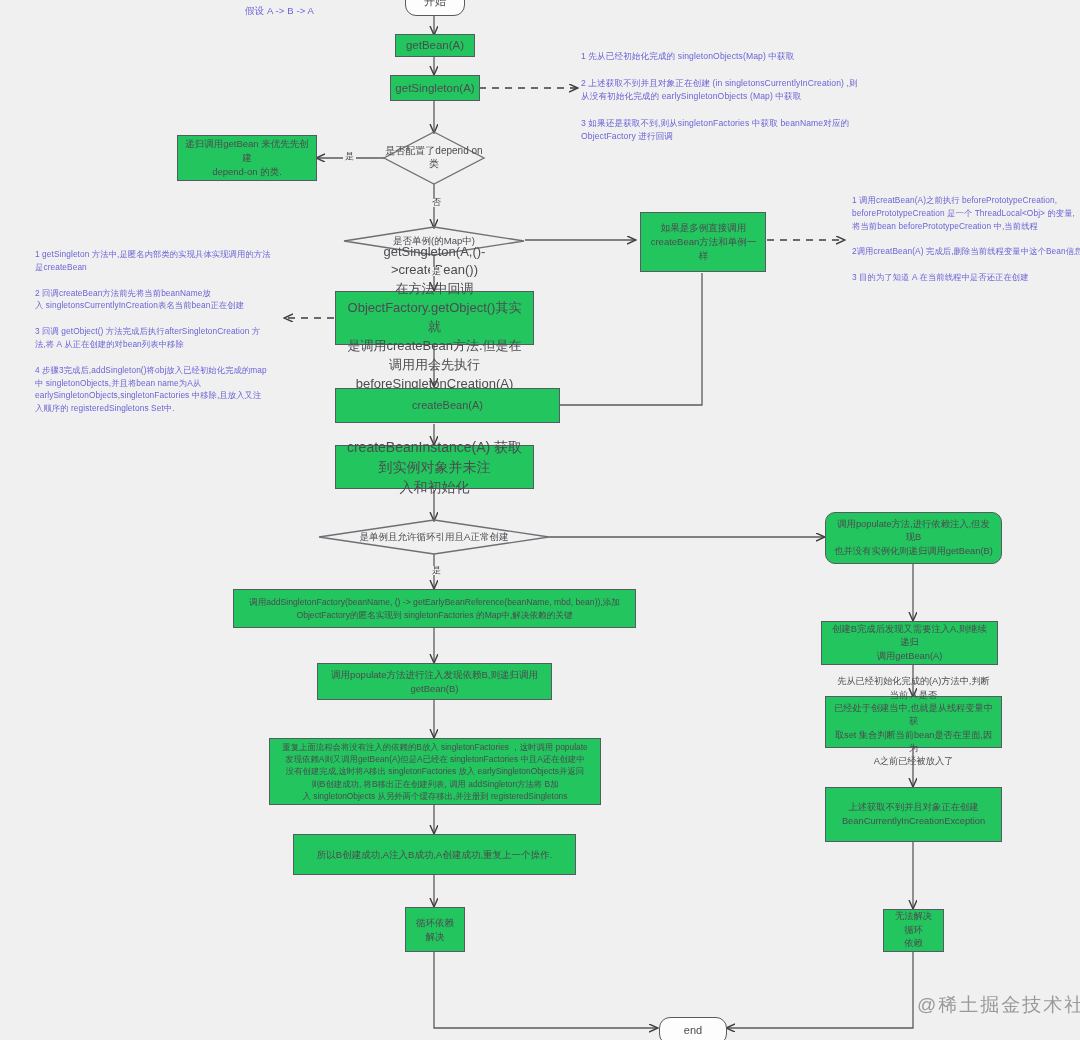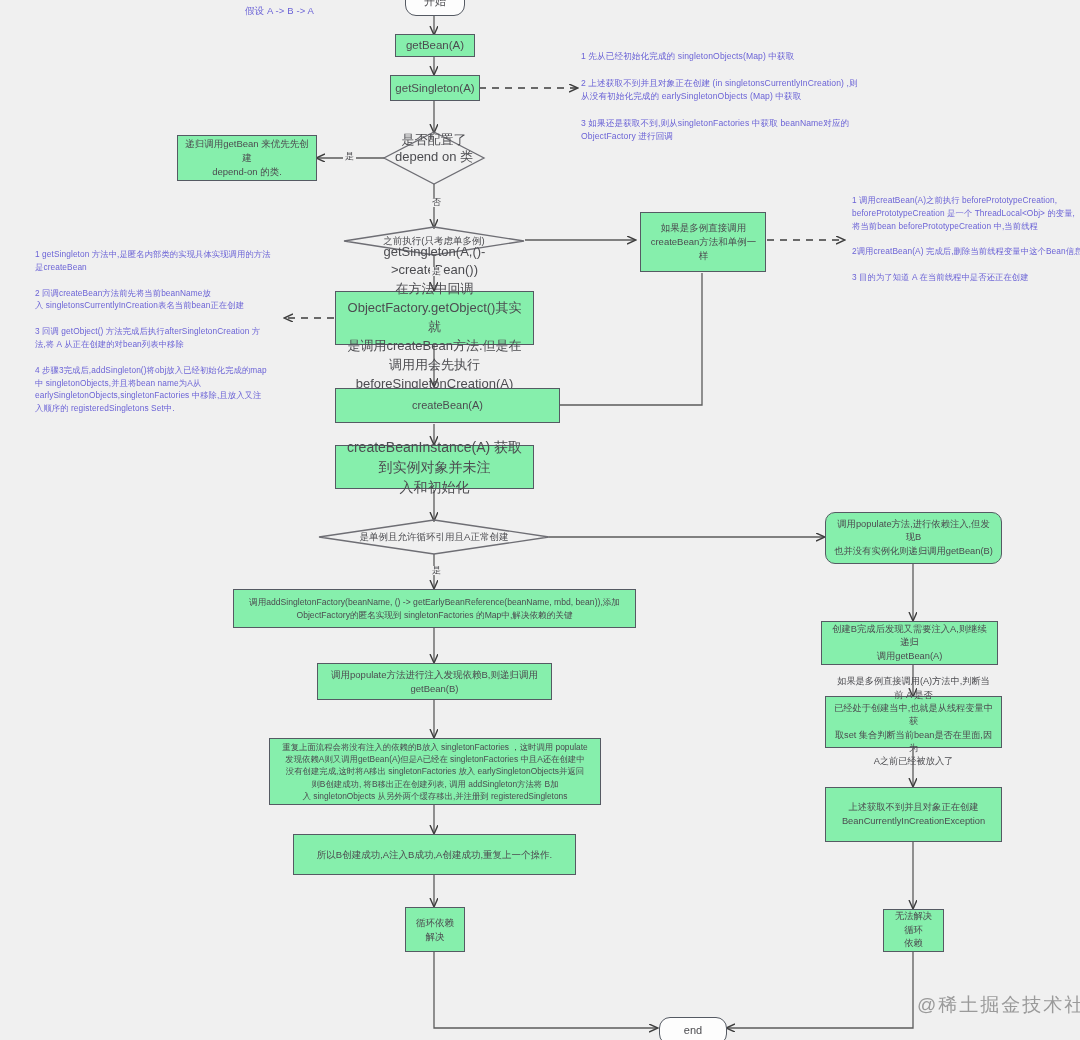--- a/index.html
+++ b/index.html
@@ -9,21 +9,21 @@
     font-family:"Liberation Sans","DejaVu Sans",sans-serif;
     position:relative;overflow:hidden;
     color:#4a4a4a;
   }
   #stage{position:absolute;left:0;top:0;width:1080px;height:1040px;margin-left:29px;}
   svg#wires{position:absolute;left:0;top:0;width:1080px;height:1040px;}
 
   .node{
     position:absolute;
     box-sizing:border-box;
-    background:#86efac;
+    background:#22c55e;
     border:1.4px solid #555a63;
     display:flex;align-items:center;justify-content:center;
     text-align:center;
     color:#4c4c50;
     line-height:1.45;
     padding:4px 7px;
     white-space:pre-line;
   }
   .node.round{border-radius:11px;background:#fdfdfd;}
   .dia-label{
@@ -121,27 +121,27 @@
       <polygon points="405,520 520,537 405,554 290,537"></polygon>
     </g>
   </svg>
 
   <div class="node round" style="left:376px;top:-12px;width:60px;height:28px;font-size:11px;">开始</div>
 
   <div class="node" style="left:366px;top:34px;width:80px;height:23px;font-size:11.5px;">getBean(A)</div>
 
   <div class="node" style="left:361px;top:75px;width:90px;height:26px;font-size:11.5px;">getSingleton(A)</div>
 
-  <div class="dia-label" style="position:absolute;left:352px;top:132px;width:106px;font-size:13px;">是否配置了depend
+  <div class="dia-label" style="position:absolute;left:352px;top:144px;width:106px;font-size:10px;">是否配置了depend
 on 类</div>
 
   <div class="node" style="left:148px;top:135px;width:140px;height:46px;font-size:9.5px;">递归调用getBean 来优先先创建
 depend-on 的类.</div>
 
-  <div class="dia-label" style="position:absolute;left:330px;top:235px;width:150px;font-size:9.5px;">之前执行(只考虑单多例)</div>
+  <div class="dia-label" style="position:absolute;left:330px;top:235px;width:150px;font-size:9.5px;">是否单例(的Map中)</div>
 
   <div class="node" style="left:611px;top:212px;width:126px;height:60px;font-size:9.5px;padding-left:8px;">如果是多例直接调用
 createBean方法和单例一样</div>
 
   <div class="node" style="left:306px;top:291px;width:199px;height:54px;font-size:13px;">getSingleton(A,()-&gt;createBean())
 在方法中回调ObjectFactory.getObject()其实就
 是调用createBean方法.但是在调用用会先执行
 beforeSingletonCreation(A)</div>
 
   <div class="node" style="left:306px;top:388px;width:225px;height:35px;font-size:11px;">createBean(A)</div>
@@ -166,21 +166,21 @@
   <div class="node" style="left:264px;top:834px;width:283px;height:41px;font-size:9.5px;">所以B创建成功,A注入B成功,A创建成功,重复上一个操作.</div>
 
   <div class="node" style="left:376px;top:907px;width:60px;height:45px;font-size:9.5px;">循环依赖解决</div>
 
   <div class="node" style="left:796px;top:512px;width:177px;height:52px;font-size:9.3px;border-radius:10px;">调用populate方法,进行依赖注入,但发现B
 也并没有实例化则递归调用getBean(B)</div>
 
   <div class="node" style="left:792px;top:621px;width:177px;height:44px;font-size:9.3px;">创建B完成后发现又需要注入A,则继续递归
 调用getBean(A)</div>
 
-  <div class="node" style="left:796px;top:696px;width:177px;height:52px;font-size:9.2px;">如果是多例直接调用(A)方法中,判断当前 A 是否
+  <div class="node" style="left:796px;top:696px;width:177px;height:52px;font-size:9.2px;">先从已经初始化完成的(A)方法中,判断当前 A 是否
 已经处于创建当中,也就是从线程变量中获
 取set 集合判断当前bean是否在里面,因为
 A之前已经被放入了</div>
 
   <div class="node" style="left:796px;top:787px;width:177px;height:55px;font-size:9.3px;">上述获取不到并且对象正在创建
 BeanCurrentlyInCreationException</div>
 
   <div class="node" style="left:854px;top:909px;width:61px;height:43px;font-size:9.3px;">无法解决循环
 依赖</div>
 

